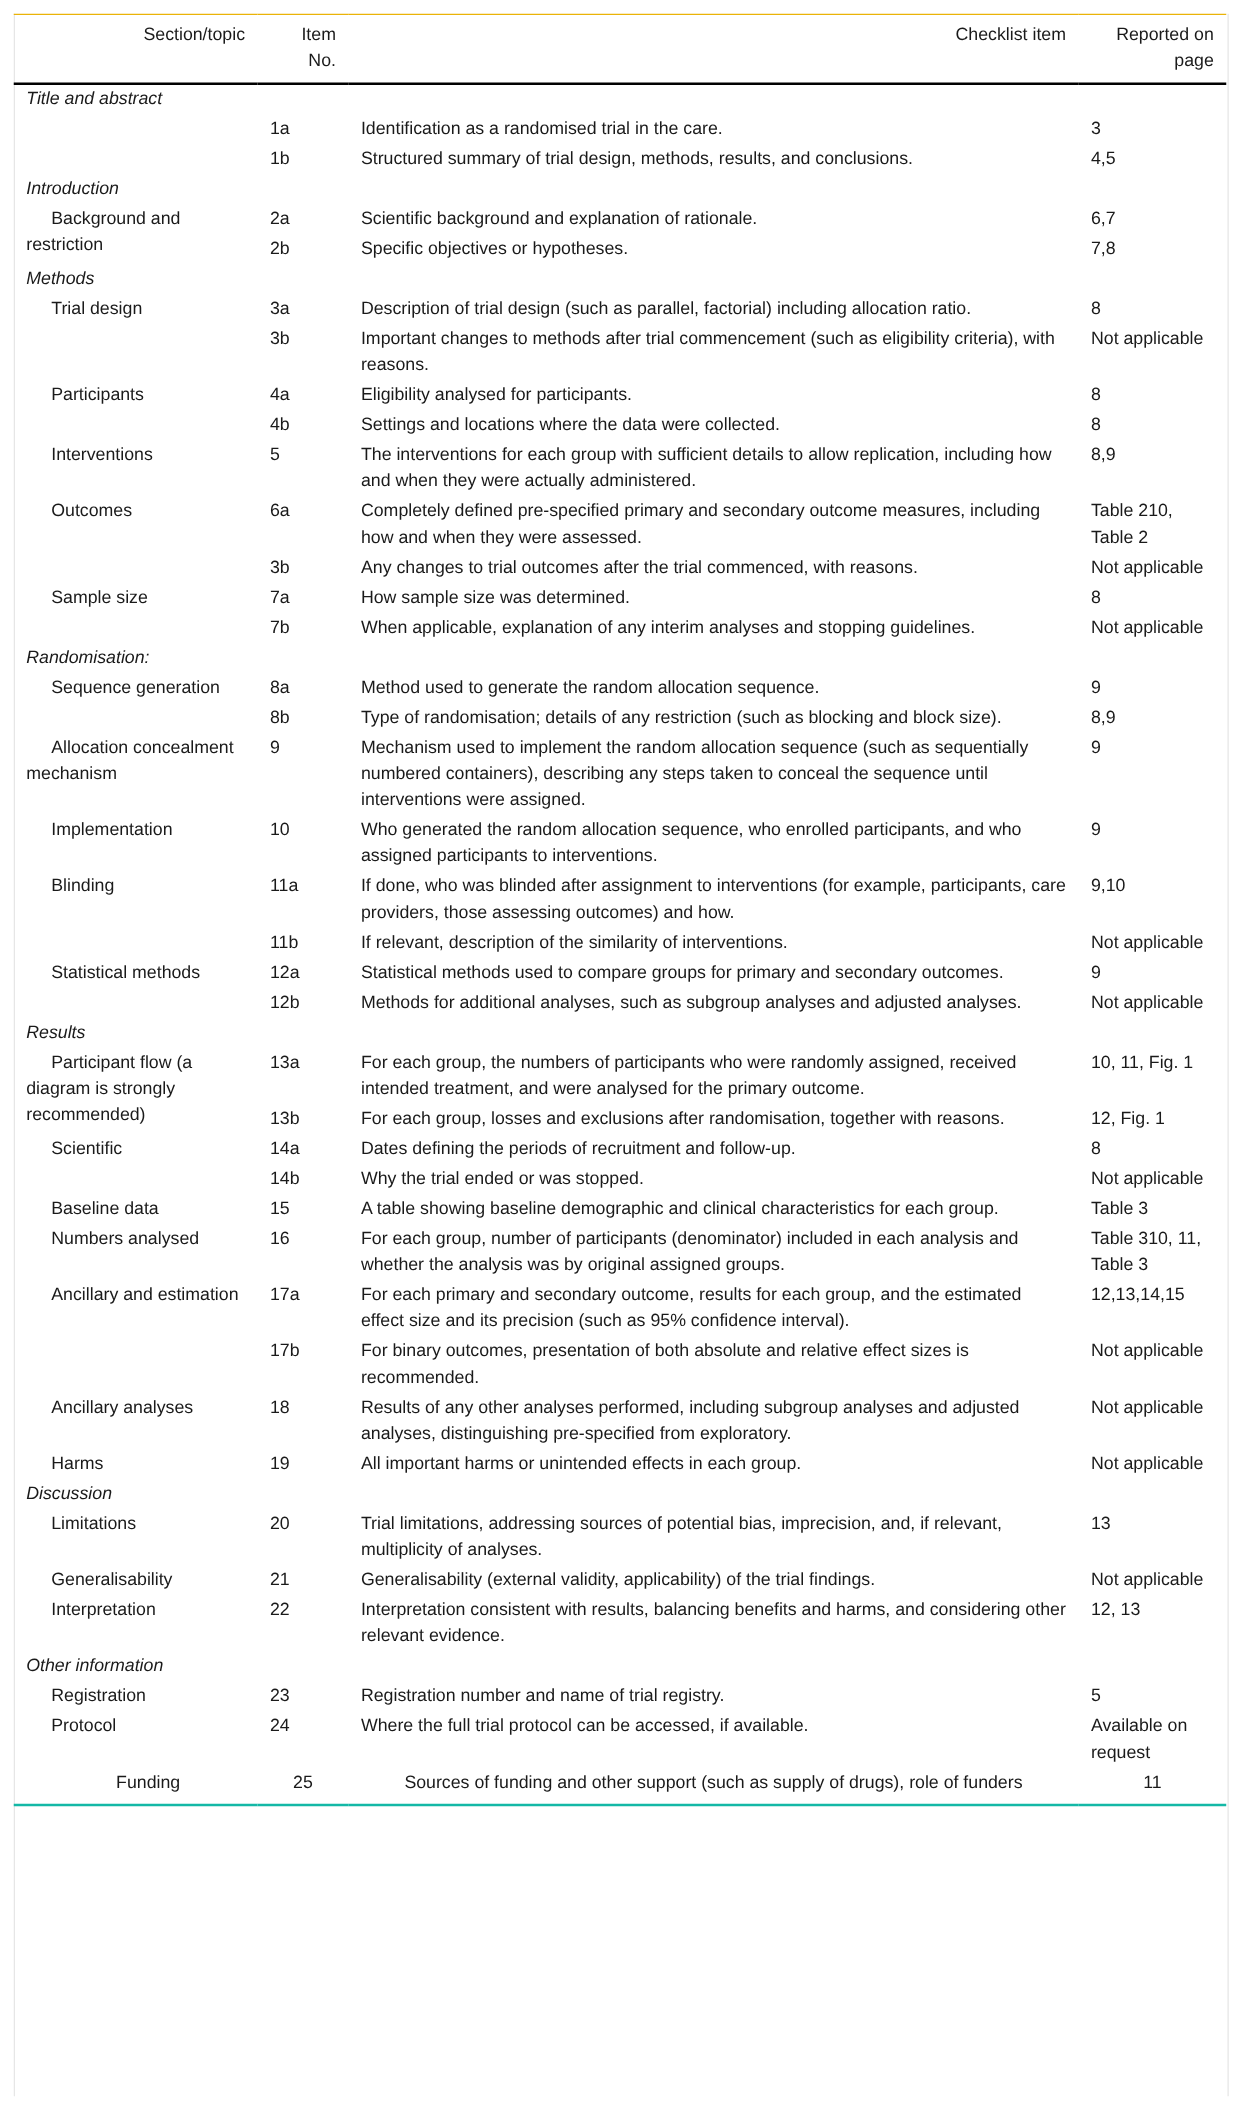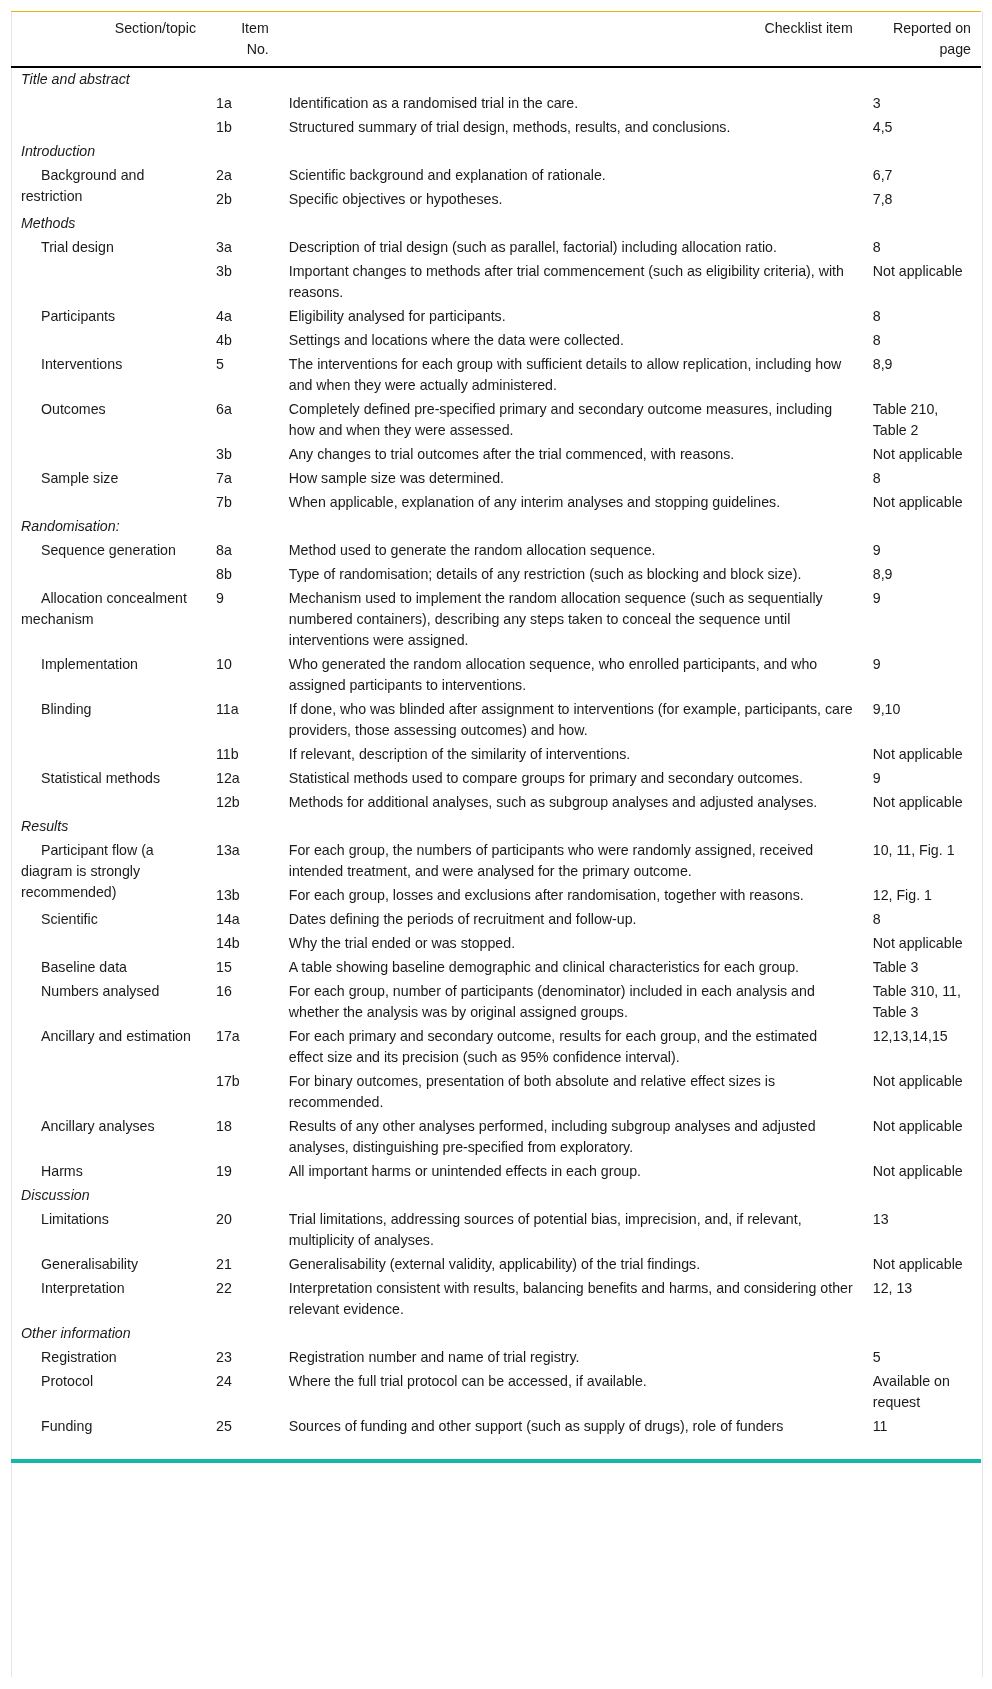--- a/index.html
+++ b/index.html
@@ -5,21 +5,21 @@
     html, body { margin: 0; padding: 0; background: #ffffff; }
     body { width: 992px; height: 1689px; position: relative; overflow: hidden;
            font-family: "Liberation Sans", sans-serif; color: #1a1a1a; }
     .frame { position: absolute; left: 11px; top: 11px; width: 970px; height: 1666px;
              border-left: 1px solid #e6e6e6; border-right: 1px solid #e6e6e6; }
     table { position: absolute; left: 11px; top: 11px; width: 970px; border-collapse: collapse;
             font-size: 14.2px; line-height: 21px; }
     thead th { font-weight: normal; text-align: right; vertical-align: top;
                padding: 6px 10px 6px 10px; border-top: 1px solid #eab308; border-bottom: 2px solid #000; }
     tbody td { vertical-align: top; padding: 1px 10px 2px 10px; }
-    tbody tr:last-child td { padding-bottom: 22px; border-bottom: 4px solid #14b8a6; }
+    tbody tr:last-child td { padding-bottom: 6px; border-bottom: 2px solid #14b8a6; text-align: center; }
     .c-sec { width: 173px; }
     .c-no { width: 52px; }
     .c-item { width: 558px; }
     .c-page { width: 97px; }
     .sec-head td { font-style: italic; }
     .indent { text-indent: 20px; }
   </style>
 </head>
 <body>
 

